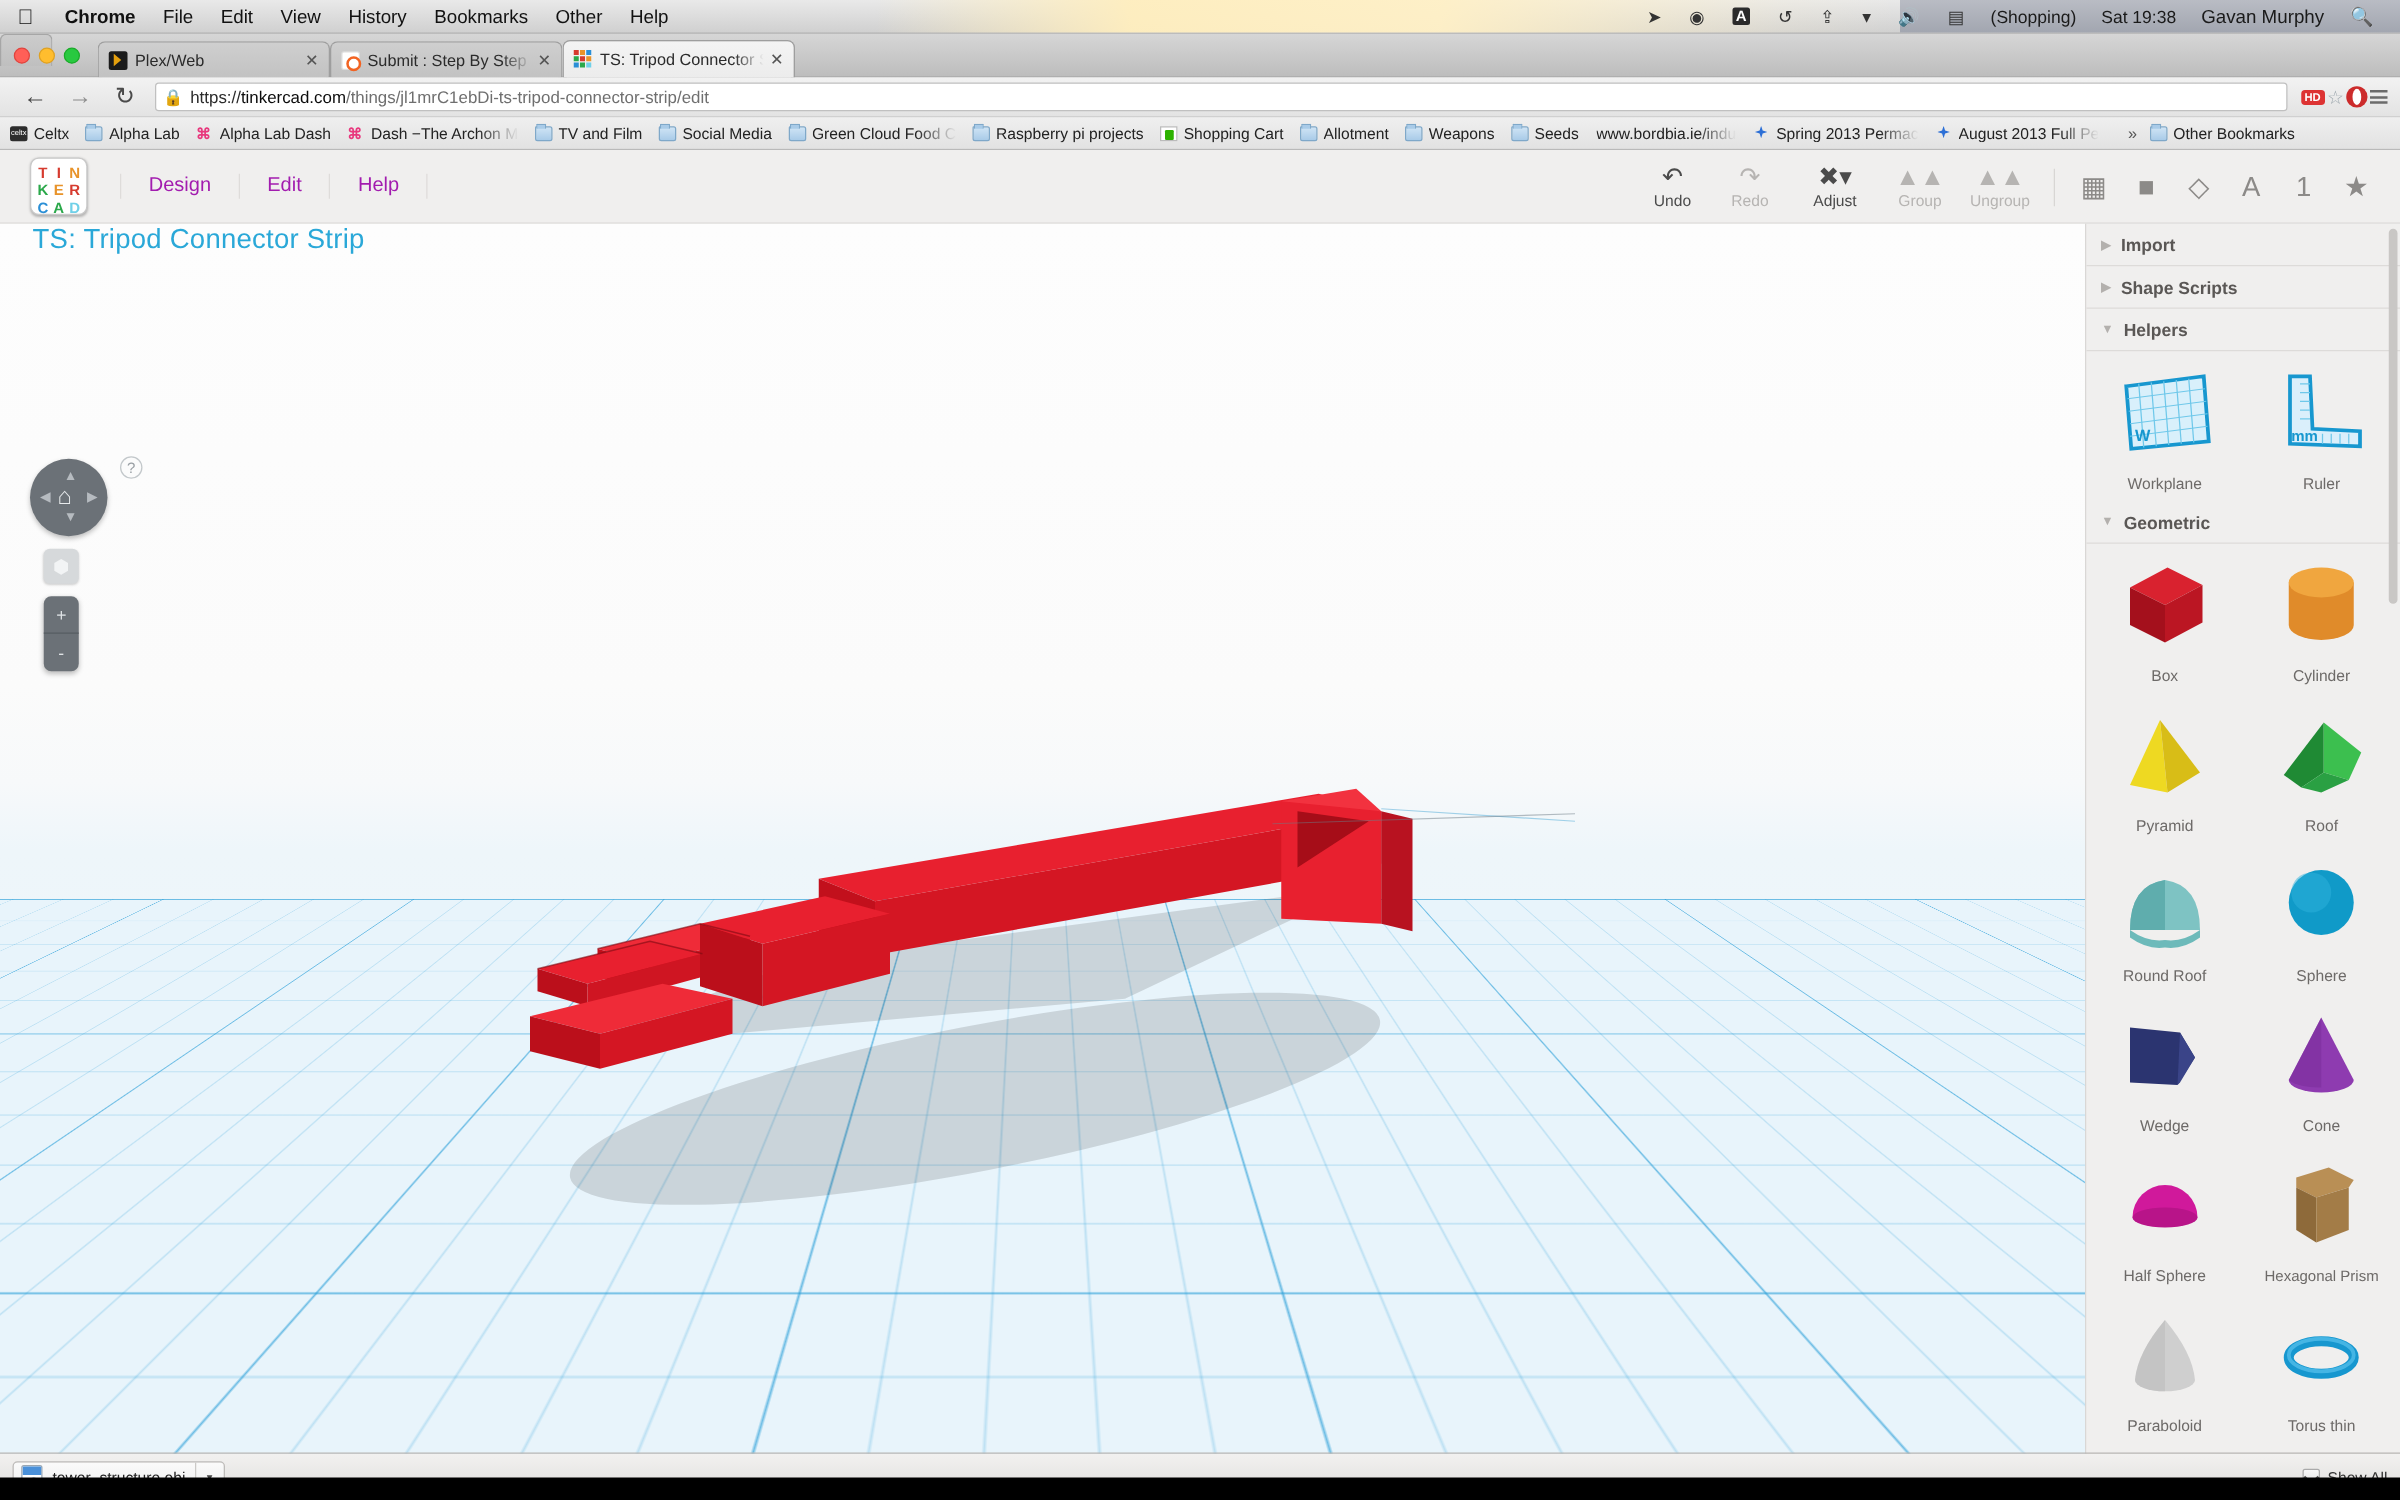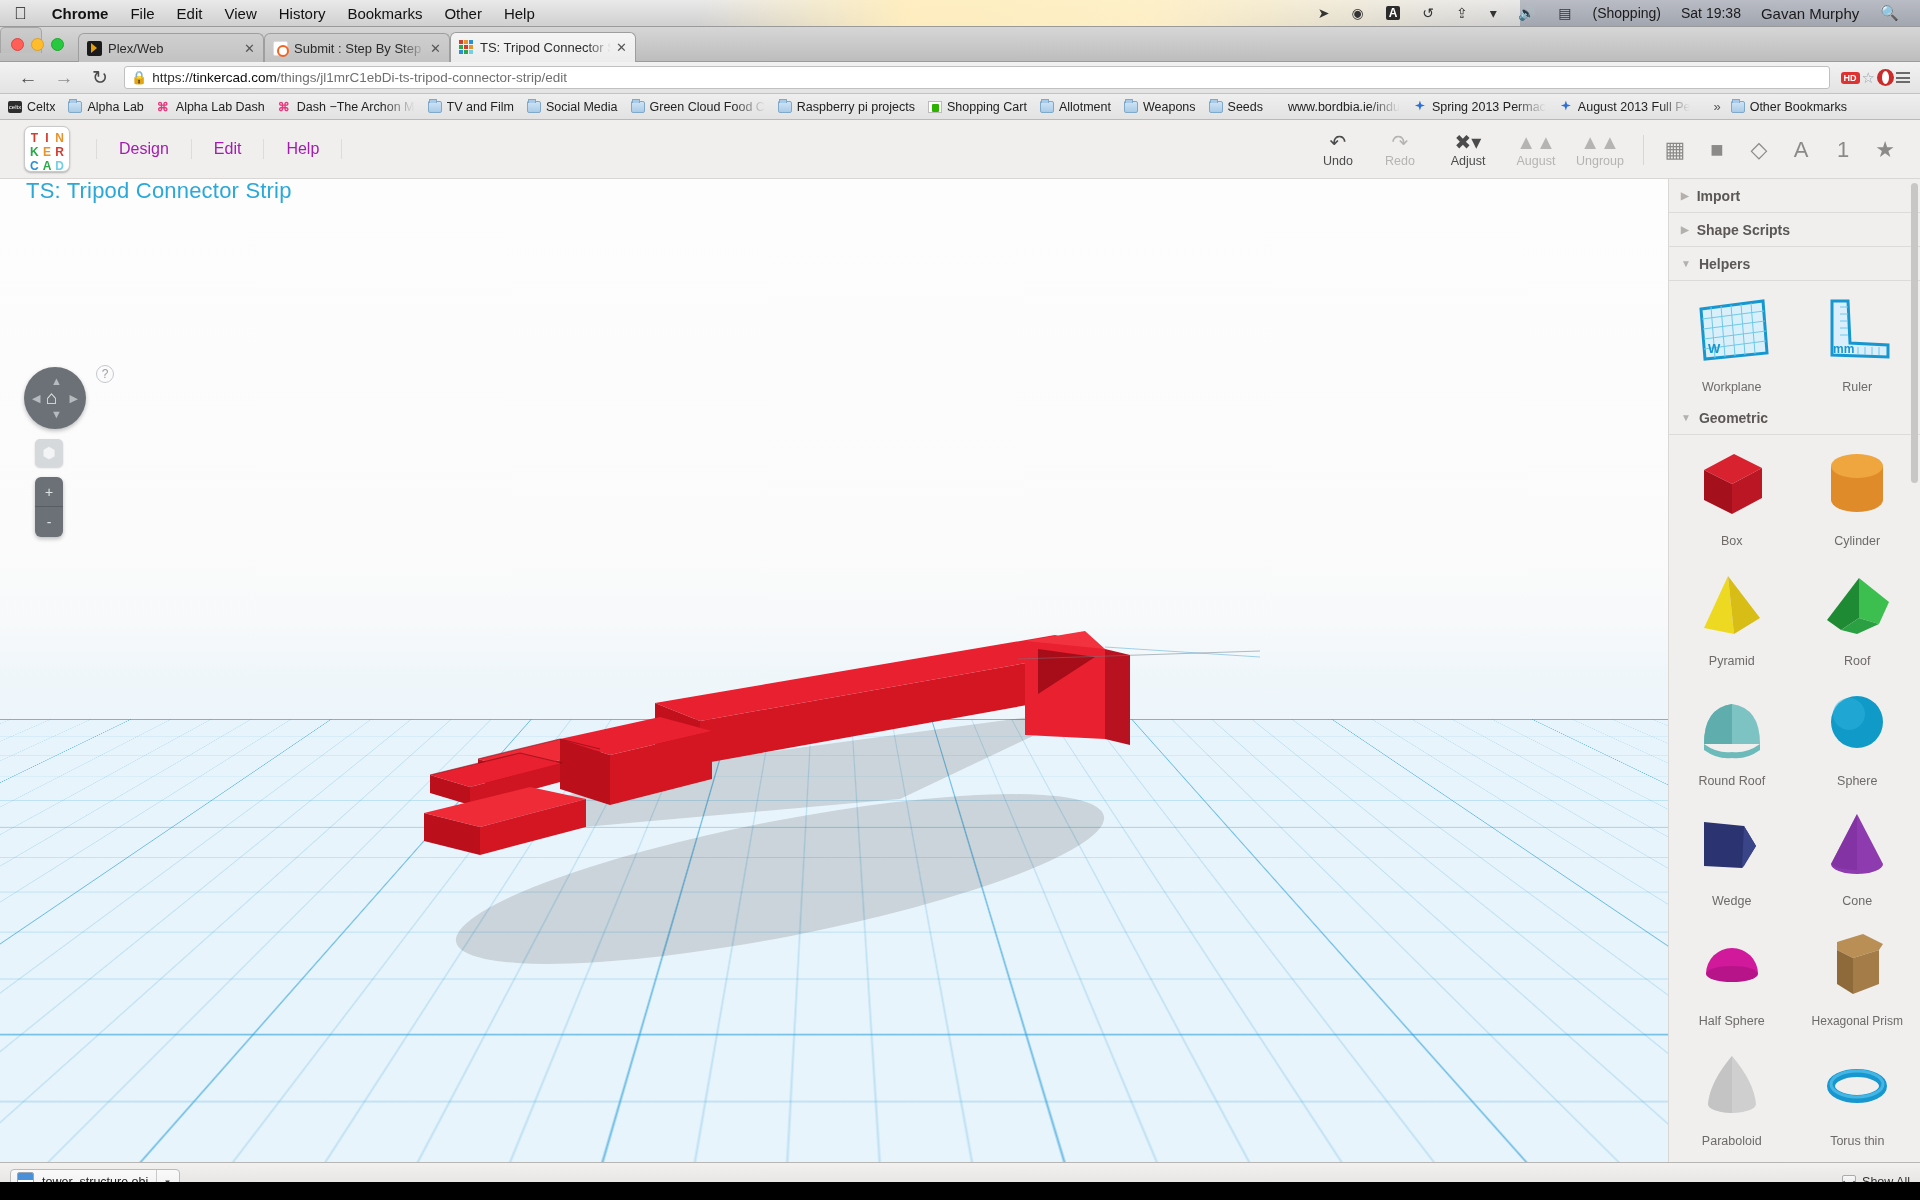--- a/index.html
+++ b/index.html
@@ -385,21 +385,21 @@
       <span class="bt">Allotment</span>
     </div>
   <div class="bm">
       <span class="bi ic-folder"></span>
       <span class="bt">Weapons</span>
     </div>
   <div class="bm">
       <span class="bi ic-folder"></span>
       <span class="bt">Seeds</span>
     </div>
-  <div class="bm fade" style="margin-left:12px">
+  <div class="bm fade" style="margin-left:1px">
       <span class="bt">www.bordbia.ie/indu</span>
     </div>
   <div class="bm fade">
       <span class="bi ic-blue-diamond"></span>
       <span class="bt">Spring 2013 Permac</span>
     </div>
   <div class="bm fade">
       <span class="bi ic-blue-diamond"></span>
       <span class="bt">August 2013 Full Pe</span>
     </div>
@@ -438,21 +438,21 @@
       <div class="tool dis">
         <span class="g">↷</span>
         <span>Redo</span>
       </div>
       <div class="tool" style="width:74px">
         <span class="g">✖▾</span>
         <span>Adjust</span>
       </div>
       <div class="tool dis">
         <span class="g">▲▲</span>
-        <span>August</span>
+        <span>Group</span>
       </div>
       <div class="tool dis" style="width:66px">
         <span class="g">▲▲</span>
         <span>Ungroup</span>
       </div>
 
       <div class="tool-sep"></div>
 
       <div class="viewtool">▦</div>
       <div class="viewtool">■</div>

